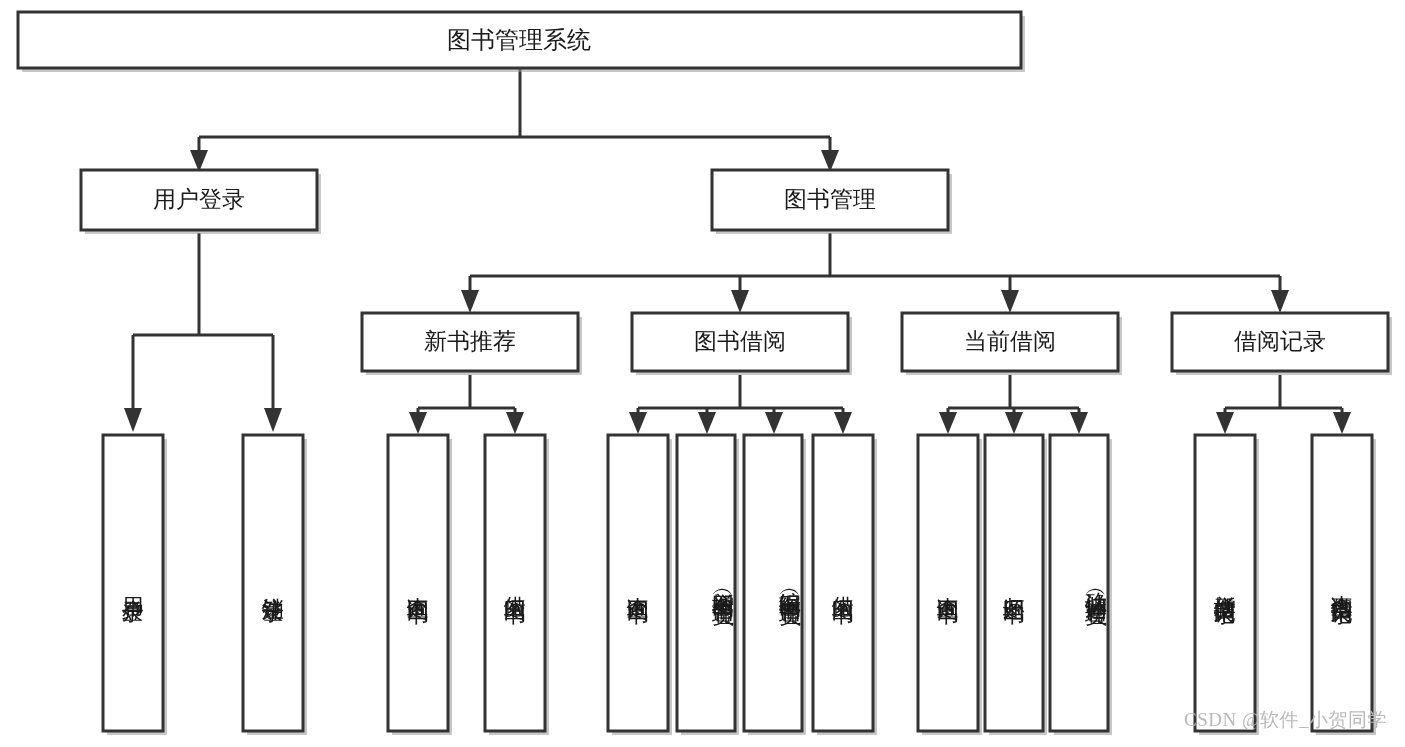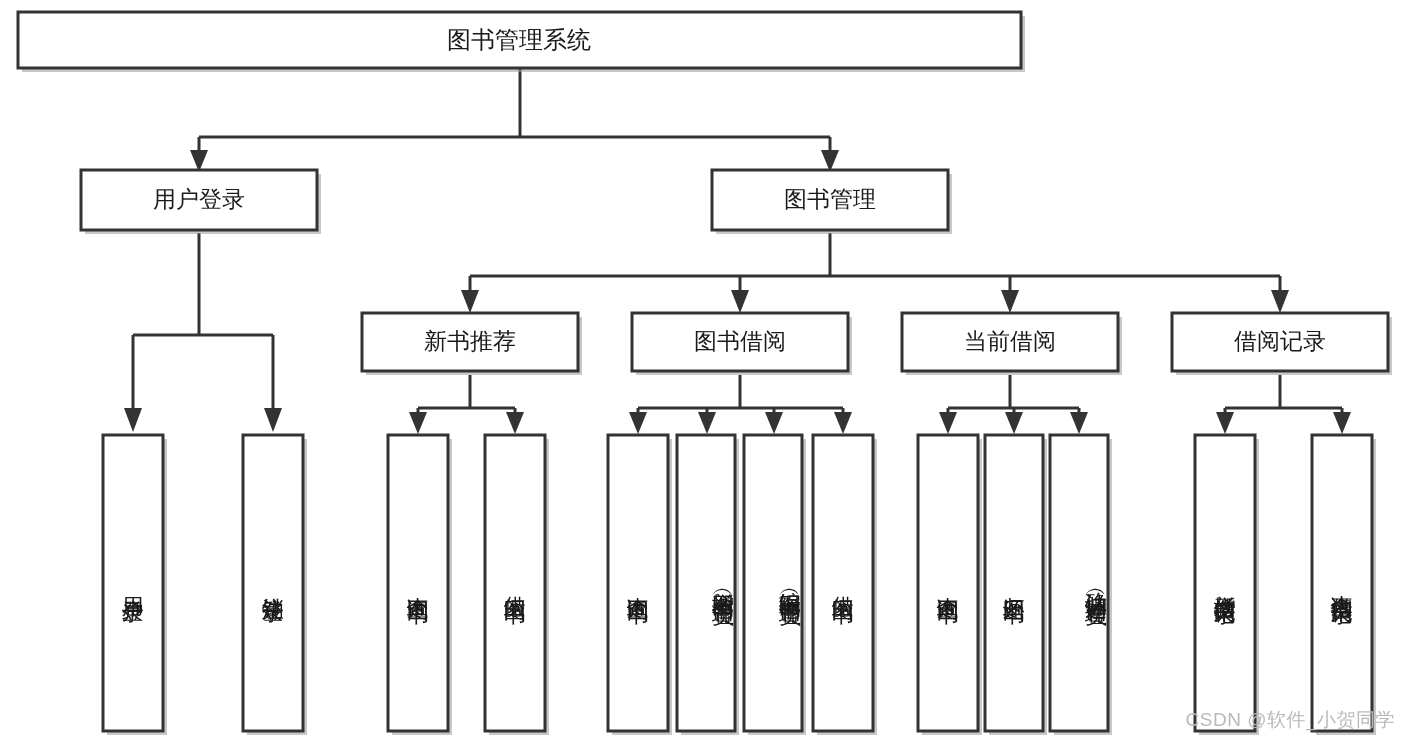--- a/index.html
+++ b/index.html
@@ -69,23 +69,23 @@
     font-family: "Liberation Sans", "DejaVu Sans", sans-serif;
     font-size: 22px;
     line-height: 1.06;
     letter-spacing: 2px;
     color: #1a1a1a;
     white-space: nowrap;
     pointer-events: none;
   }
   .watermark {
     position: absolute;
-    right: 10px;
+    right: 18px;
     bottom: 6px;
-    font-family: Liberation Sans, sans-serif;
+    font-family: Liberation Serif, serif;
     font-size: 19px;
     color: #b9b9b9;
     letter-spacing: 0.5px;
     white-space: nowrap;
   }
 </style>
 </head>
 <body>
 
 <div id="stage">

